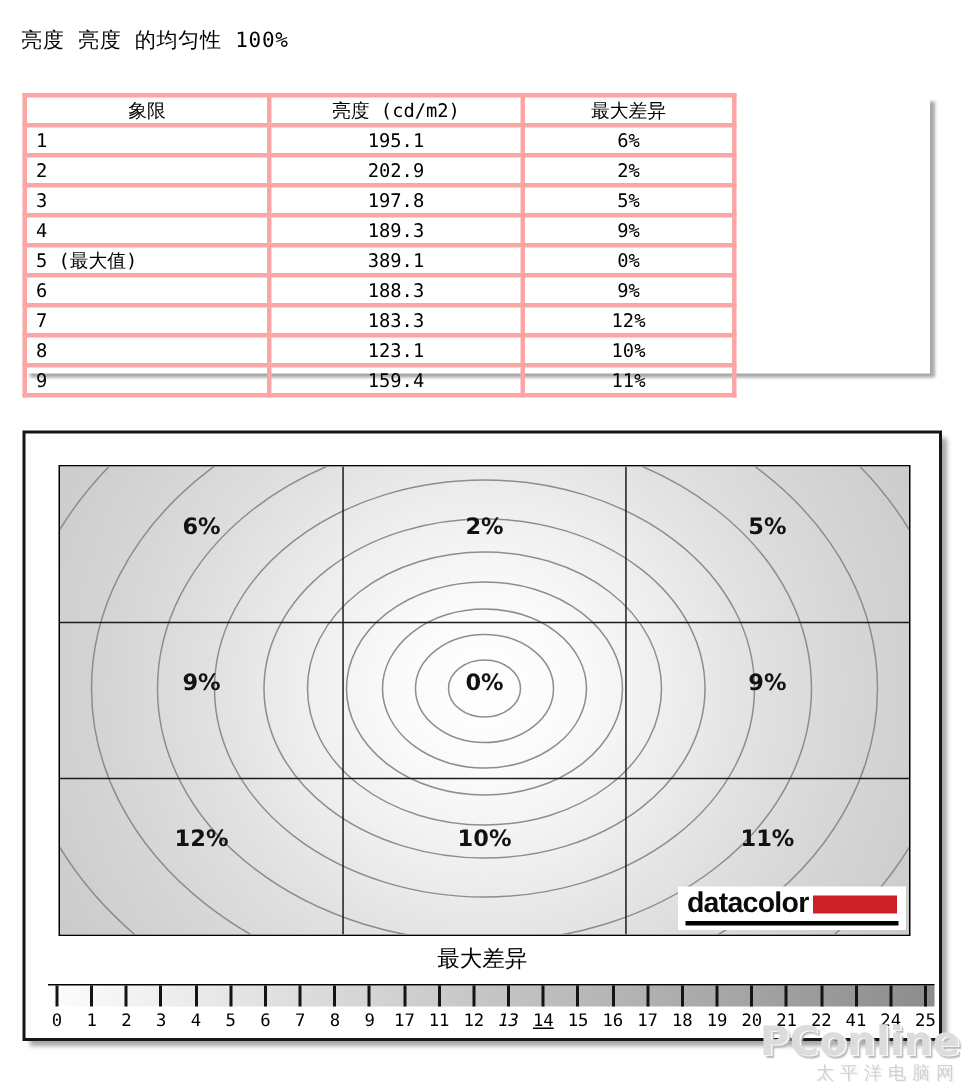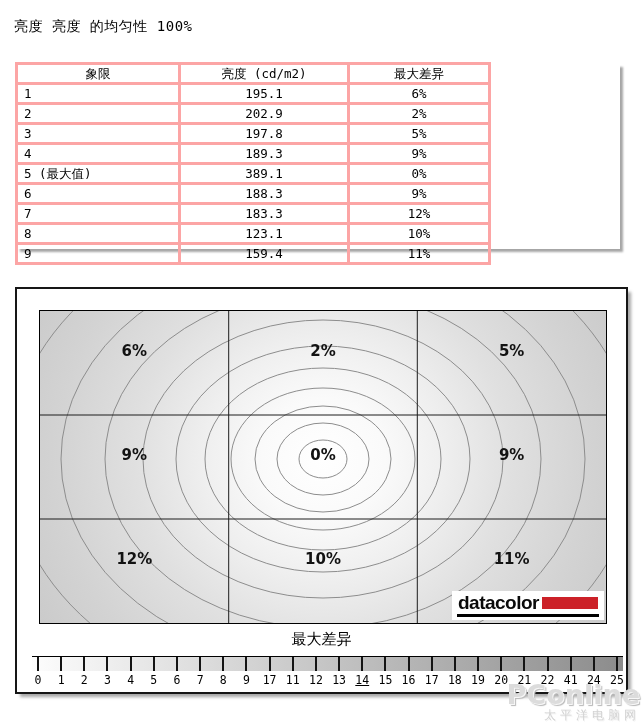--- a/index.html
+++ b/index.html
@@ -235,21 +235,21 @@
         <span class="cb-num" style="left: 12%;">3</span>
         <span class="cb-num" style="left: 16%;">4</span>
         <span class="cb-num" style="left: 20%;">5</span>
         <span class="cb-num" style="left: 24%;">6</span>
         <span class="cb-num" style="left: 28%;">7</span>
         <span class="cb-num" style="left: 32%;">8</span>
         <span class="cb-num" style="left: 36%;">9</span>
         <span class="cb-num" style="left: 40%;">17</span>
         <span class="cb-num" style="left: 44%;">11</span>
         <span class="cb-num" style="left: 48%;">12</span>
-        <span class="cb-num" style="left: 52%;">13</span>
+        <span class="cb-num" style="left: 52%; font-style: italic;">13</span>
         <span class="cb-num" style="left: 56%; text-decoration: underline;">14</span>
         <span class="cb-num" style="left: 60%;">15</span>
         <span class="cb-num" style="left: 64%;">16</span>
         <span class="cb-num" style="left: 68%;">17</span>
         <span class="cb-num" style="left: 72%;">18</span>
         <span class="cb-num" style="left: 76%;">19</span>
         <span class="cb-num" style="left: 80%;">20</span>
         <span class="cb-num" style="left: 84%;">21</span>
         <span class="cb-num" style="left: 88%;">22</span>
         <span class="cb-num" style="left: 92%;">41</span>

